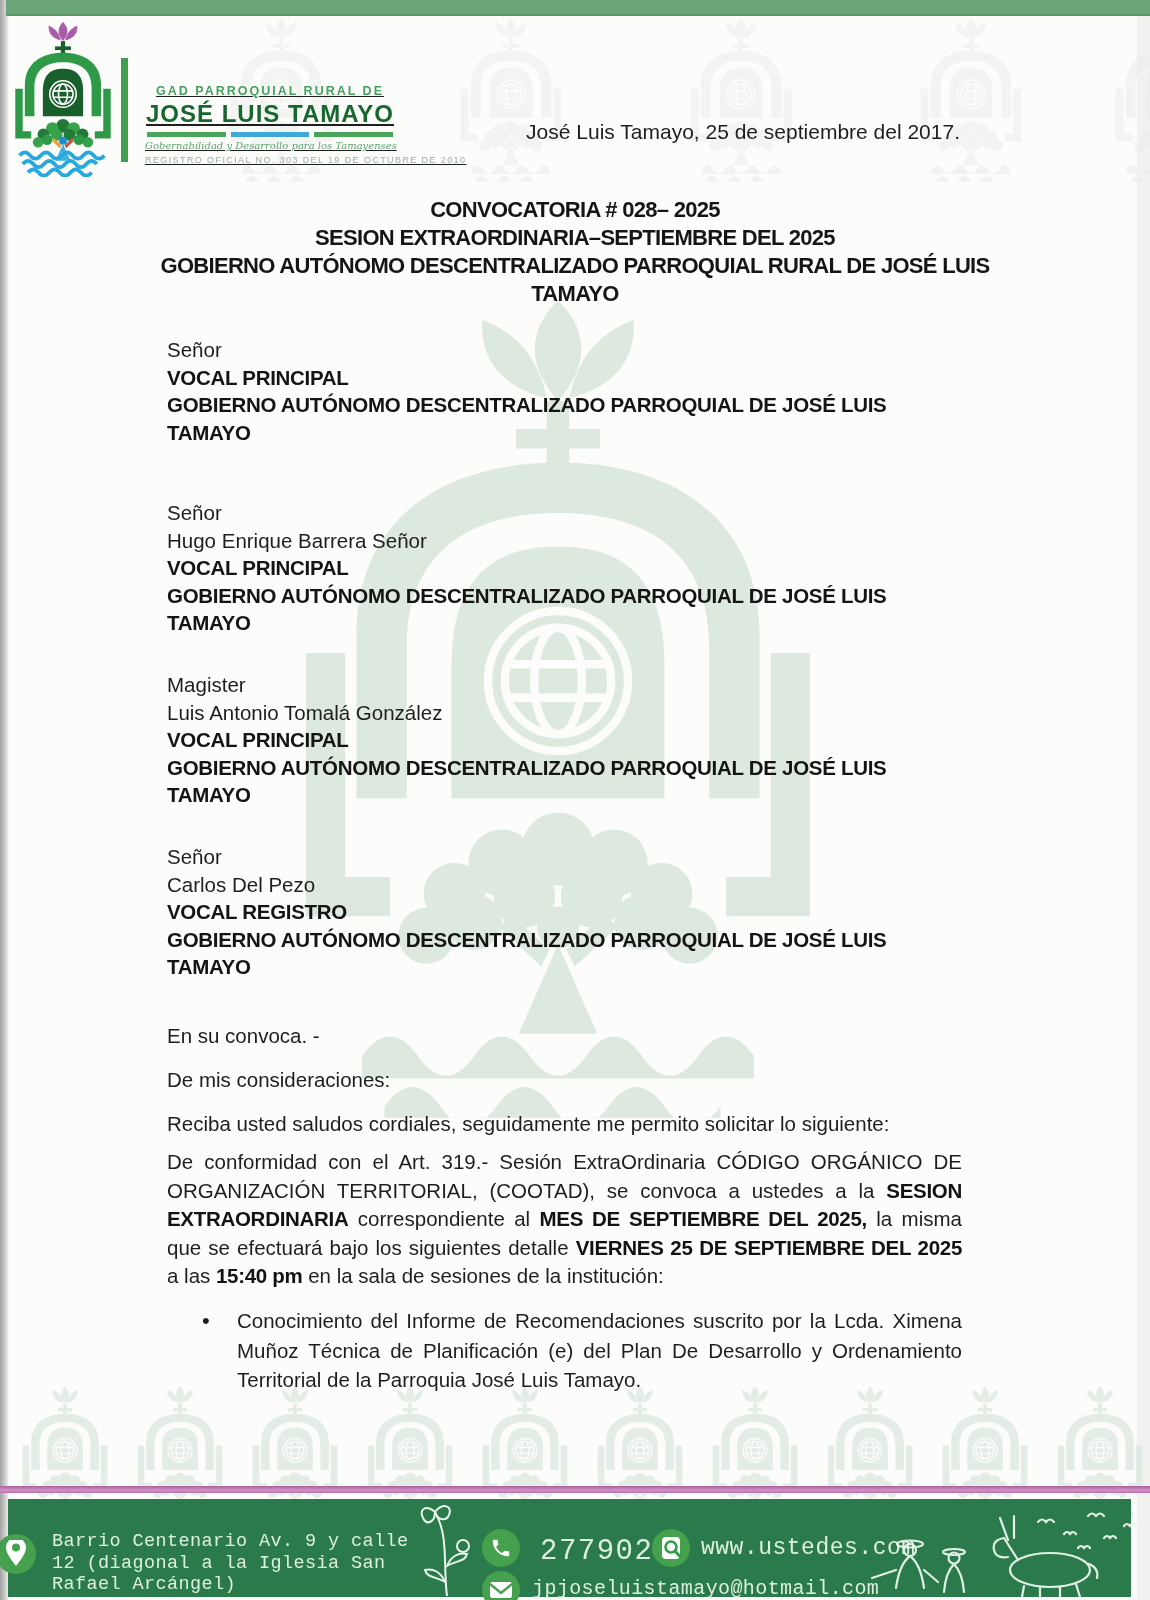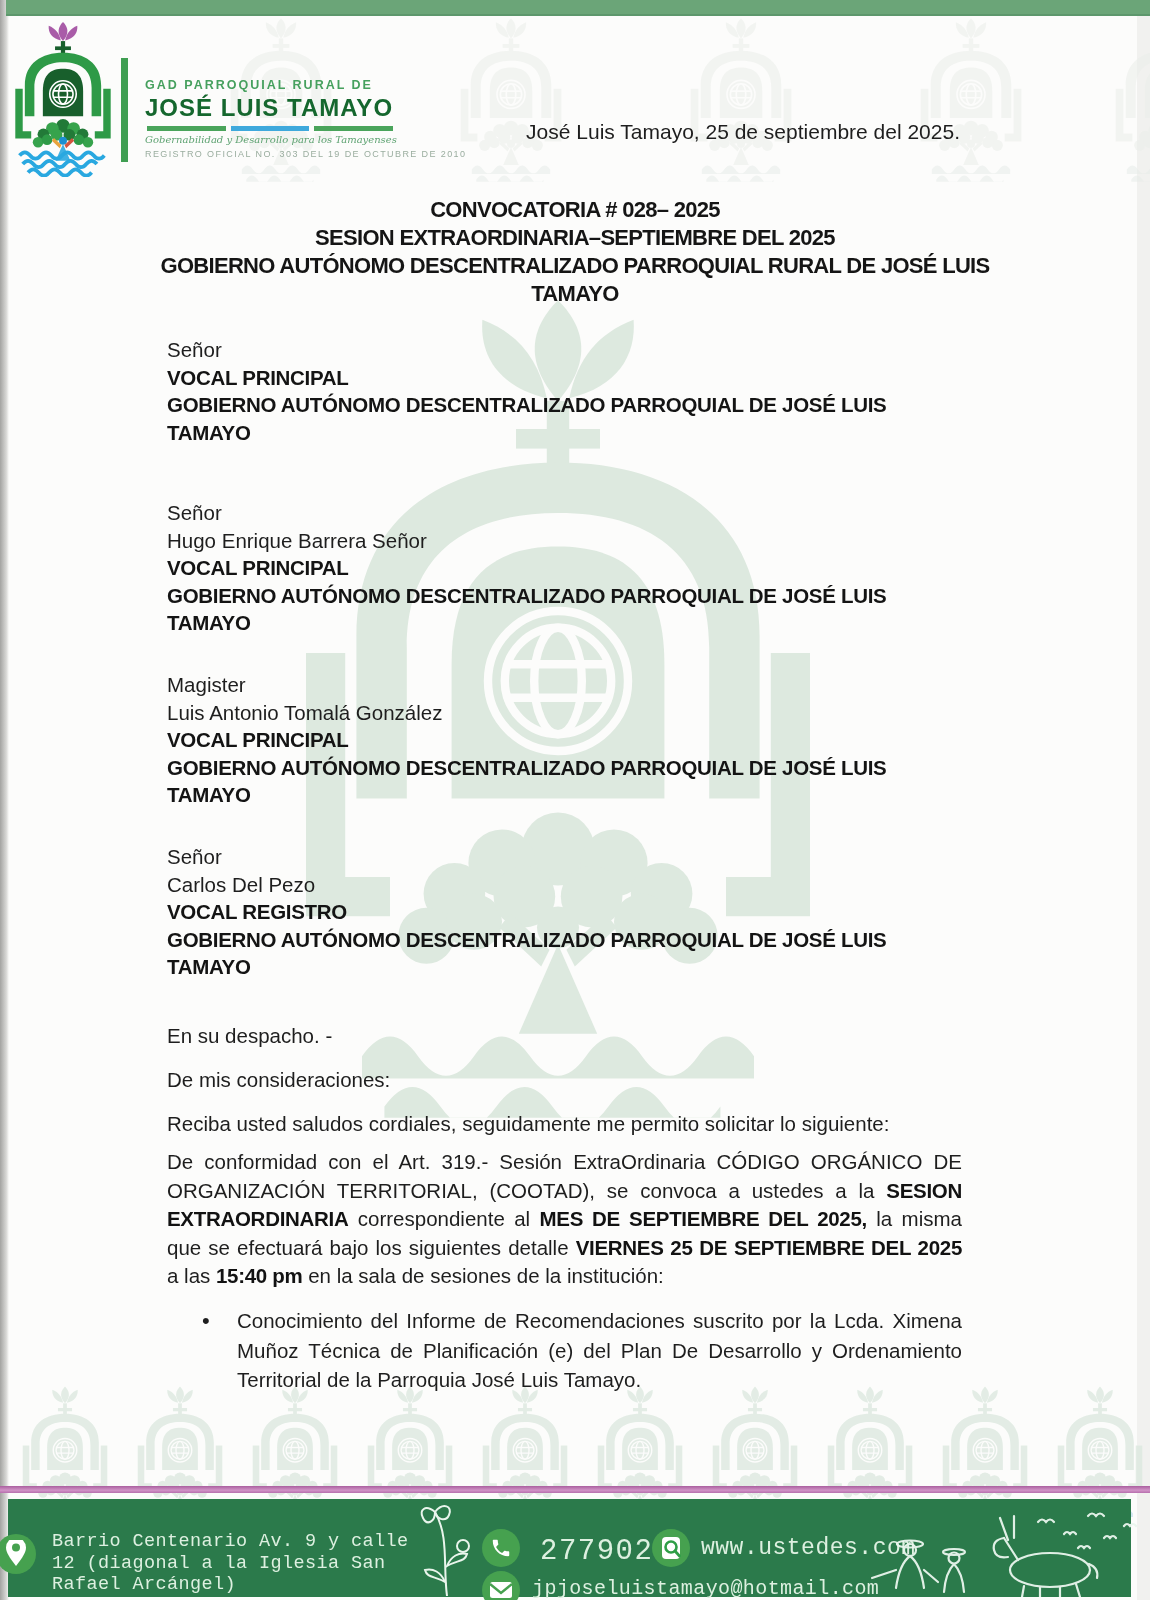--- a/index.html
+++ b/index.html
@@ -15,21 +15,21 @@
   
   .wm{position:absolute;z-index:1;}
   .wm svg{width:100%;height:100%;}
   .wm-center{left:278px;top:300px;width:560px;height:818px;--wm-main:#dde9df;--wm-waves:#dde9df;}
   .wm-top{top:18px;width:112px;height:164px;opacity:.55;--wm-main:#ebeeea;--wm-waves:#e7ece9;}
   .wm-bottom{top:1386px;width:94px;height:138px;opacity:.8;--wm-main:#dde9e0;--wm-waves:#c9e2ef;}
 
   
   .emblem{position:absolute;left:10px;top:22px;width:106px;height:152px;z-index:2;}
   .hdr-divider{position:absolute;left:121px;top:58px;width:7px;height:104px;background:#3f9e52;z-index:2;}
-  .hdr-text{position:absolute;left:145px;top:78px;width:250px;z-index:2;text-align:left;}
+  .hdr-text{position:absolute;left:145px;top:84px;width:250px;z-index:2;text-align:center;text-decoration:underline;}
   .org-small{font-size:12.5px;letter-spacing:2px;color:#46a05e;font-weight:bold;}
   .org-name{font-size:24px;font-weight:bold;letter-spacing:1px;color:#15672e;margin-top:2px;white-space:nowrap;}
   .org-rule{display:flex;gap:5px;margin:4px 2px 3px 2px;}
   .org-rule i{display:block;height:5px;flex:1;}
   .org-rule .g{background:#4aa45b;} .org-rule .b{background:#3fa9dc;}
   .org-motto{font-family:"DejaVu Serif",serif;font-style:italic;font-size:10px;color:#5da271;white-space:nowrap;}
   .org-reg{font-size:9px;letter-spacing:1.4px;color:#9aad9f;margin-top:4px;white-space:nowrap;}
 
   
   .txt{position:absolute;z-index:2;font-size:20.5px;line-height:27.5px;color:#1e1e1e;}
@@ -227,21 +227,21 @@
     <div class="org-name">JOSÉ LUIS TAMAYO</div>
     <div class="org-rule">
         <i class="g"></i>
         <i class="b"></i>
         <i class="g"></i>
       </div>
     <div class="org-motto">Gobernabilidad y Desarrollo para los Tamayenses</div>
     <div class="org-reg">REGISTRO OFICIAL NO. 303 DEL 19 DE OCTUBRE DE 2010</div>
   </div>
 
-  <div class="txt date-line">José Luis Tamayo, 25 de septiembre del 2025.</div>
+  <div class="txt date-line">José Luis Tamayo, 25 de septiembre del 2017.</div>
 
   <div class="txt doc-title">
     <div>CONVOCATORIA # 028– 2025</div>
     <div>SESION EXTRAORDINARIA–SEPTIEMBRE DEL 2025</div>
     <div>GOBIERNO AUTÓNOMO DESCENTRALIZADO PARROQUIAL RURAL DE JOSÉ LUIS TAMAYO</div>
   </div>
 
   <div class="txt recip r1">
     <div>Señor</div>
     <div class="bold-caps">VOCAL PRINCIPAL</div>
@@ -259,21 +259,21 @@
     <div class="bold-caps">VOCAL PRINCIPAL</div>
     <div class="bold-caps">GOBIERNO AUTÓNOMO DESCENTRALIZADO PARROQUIAL DE JOSÉ LUIS TAMAYO</div>
   </div>
   <div class="txt recip r4">
     <div>Señor</div>
     <div>Carlos Del Pezo</div>
     <div class="bold-caps">VOCAL REGISTRO</div>
     <div class="bold-caps">GOBIERNO AUTÓNOMO DESCENTRALIZADO PARROQUIAL DE JOSÉ LUIS TAMAYO</div>
   </div>
 
-  <div class="txt l-despacho">En su despacho. -</div>
+  <div class="txt l-despacho">En su convoca. -</div>
   <div class="txt l-consider">De mis consideraciones:</div>
   <div class="txt l-saludo">Reciba usted saludos cordiales, seguidamente me permito solicitar lo siguiente:</div>
 
   <div class="txt para"><span>De conformidad con el Art. 319.- Sesión ExtraOrdinaria </span><span>CÓDIGO ORGÁNICO DE ORGANIZACIÓN TERRITORIAL, (COOTAD),</span><span> se convoca a ustedes a la </span><span class="bd">SESION EXTRAORDINARIA</span><span> correspondiente al </span><span class="bd">MES DE SEPTIEMBRE DEL 2025,</span><span> la misma que se efectuará bajo los siguientes detalle </span><span class="bd">VIERNES 25 DE SEPTIEMBRE DEL 2025</span><span> a las </span><span class="bd">15:40 pm</span><span> en la sala de sesiones de la institución:</span></div>
 
   <div class="txt bullet">
     <span class="marker">•</span>
     <span class="b-text">Conocimiento del Informe de Recomendaciones suscrito por la Lcda. Ximena Muñoz Técnica de Planificación (e) del Plan De Desarrollo y Ordenamiento Territorial de la Parroquia José Luis Tamayo.</span>
   </div>
 

